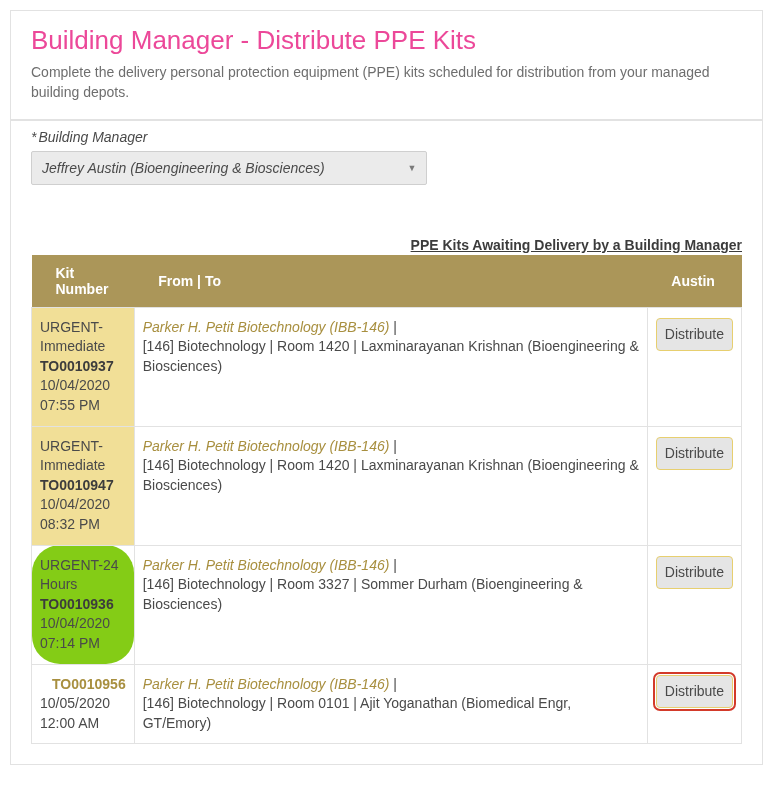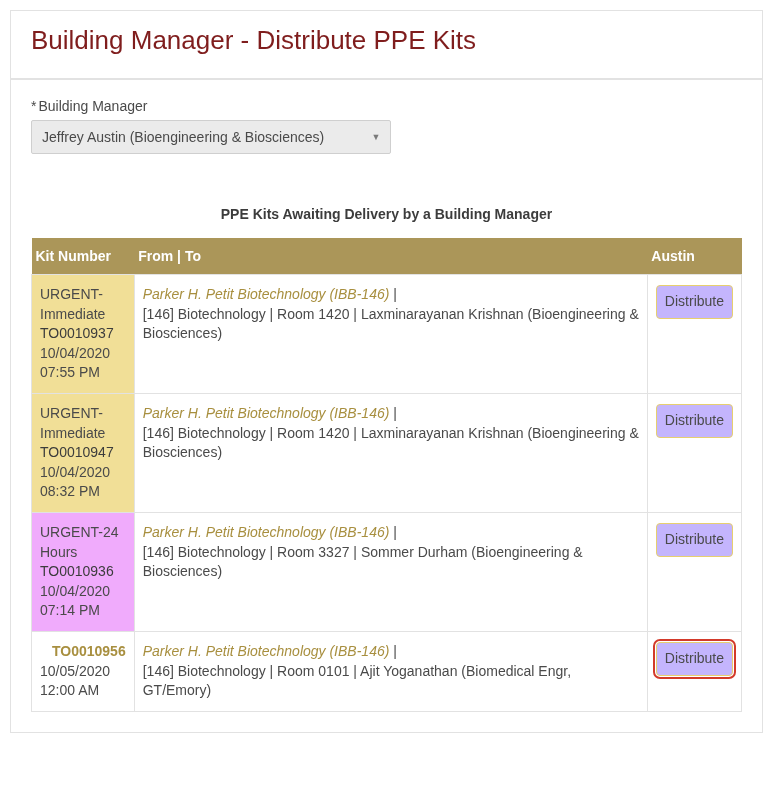--- a/index.html
+++ b/index.html
@@ -14,54 +14,55 @@
       border: 1px solid #e2e2e2;
       background: #ffffff;
     }
     .header-section {
       padding: 14px 20px 16px 20px;
       border-bottom: 1px solid #e2e2e2;
     }
     .page-title {
       font-size: 26px;
       font-weight: 300;
-      color: #7f1d1d;
+      color: #ec4899;
       margin-bottom: 6px;
     }
     .page-subtitle {
       font-size: 14px;
       color: #6e6e6e;
       line-height: 1.45;
     }
     .note-section {
       padding: 14px 20px 22px 20px;
       font-size: 14px;
       color: #4a4a4a;
       line-height: 1.45;
     }
     .note-link {
       color: #0c6db3;
       font-weight: 600;
       text-decoration: none;
       cursor: pointer;
     }
     .controls-section {
-      padding: 18px 20px 12px 20px;
+      padding: 8px 20px 12px 20px;
       border-top: 1px solid #e2e2e2;
+      font-style: italic;
     }
     .form-label {
       font-size: 14px;
       color: #4a4a4a;
       margin-bottom: 6px;
       display: block;
     }
     .asterisk { color: #4a4a4a; margin-right: 2px; }
     .select-wrap {
       position: relative;
-      width: 360px;
+      width: 396px;
     }
     .select-box {
       width: 100%;
       height: 34px;
       background: #ebebeb;
       border: 1px solid #cfcfcf;
       border-radius: 2px;
       padding: 0 32px 0 10px;
       color: #4a4a4a;
       font-size: 14px;
@@ -76,80 +77,82 @@
       bottom: 4px;
       width: 22px;
       display: flex;
       align-items: center;
       justify-content: center;
       color: #7a7a7a;
       font-size: 9px;
     }
     .table-wrap { padding: 40px 20px 20px 20px; }
     .table-caption {
-      text-align: center;
+      text-align: right;
       font-weight: 700;
       font-size: 14px;
       color: #3c3c3c;
-      margin-bottom: 16px;
+      margin-bottom: 2px;
+      text-decoration: underline;
     }
     table {
       width: 100%;
       border-collapse: collapse;
     }
     thead th {
       background: #ab9659;
       color: #ffffff;
       font-weight: 700;
       font-size: 14px;
       text-align: left;
-      padding: 10px 4px;
+      padding: 10px 24px;
     }
     tbody td {
       border: 1px solid #e2e2e2;
       padding: 10px 8px;
       font-size: 14px;
       color: #4a4a4a;
       vertical-align: top;
       line-height: 1.4;
     }
     td.kit-cell { background: #f1df97; width: 100px; }
-    td.kit-cell.grey { background: #f0abfc; }
+    td.kit-cell.grey { background: #84cc16; border-radius: 28px; }
     td.kit-cell.white { background: #ffffff; }
     td.fromto-cell { background: #ffffff; }
     td.action-cell { background: #ffffff; width: 94px; text-align: center; vertical-align: top; }
     .kit-urgency { color: #4a4a4a; }
-    .kit-number { font-weight: 400; color: #3c3c3c; }
+    .kit-number { font-weight: 700; color: #3c3c3c; }
     .kit-number.link { color: #a88f3f; font-weight: 700; margin-left: 12px; }
     .kit-date { color: #4a4a4a; }
     .from-link { color: #a88f3f; font-style: italic; }
     .pipe { color: #4a4a4a; }
     .distribute-btn {
       display: inline-block;
-      background: #c4b5fd;
+      background: #e5e5e5;
       color: #4a4a4a;
       border: 1px solid #e7cf6f;
       border-radius: 4px;
       padding: 6px 8px;
       font-size: 14px;
       cursor: pointer;
       text-align: left;
     }
     .distribute-btn.highlighted {
       outline: 2px solid #d33a2a;
       outline-offset: 1px;
     }
   </style>
 </head>
 <body>
 
 <div class="page-card">
 
   <div class="header-section">
     <h1 class="page-title">Building Manager - Distribute PPE Kits</h1>
+    <p class="page-subtitle">Complete the delivery personal protection equipment (PPE) kits scheduled for distribution from your managed building depots.</p>
   </div>
 
 
   <div class="controls-section">
     <label class="form-label">
       <span class="asterisk">*</span><span>Building Manager</span>
     </label>
     <div class="select-wrap">
       <div class="select-box">Jeffrey Austin (Bioengineering &amp; Biosciences)</div>
       <span class="select-caret">▼</span>

